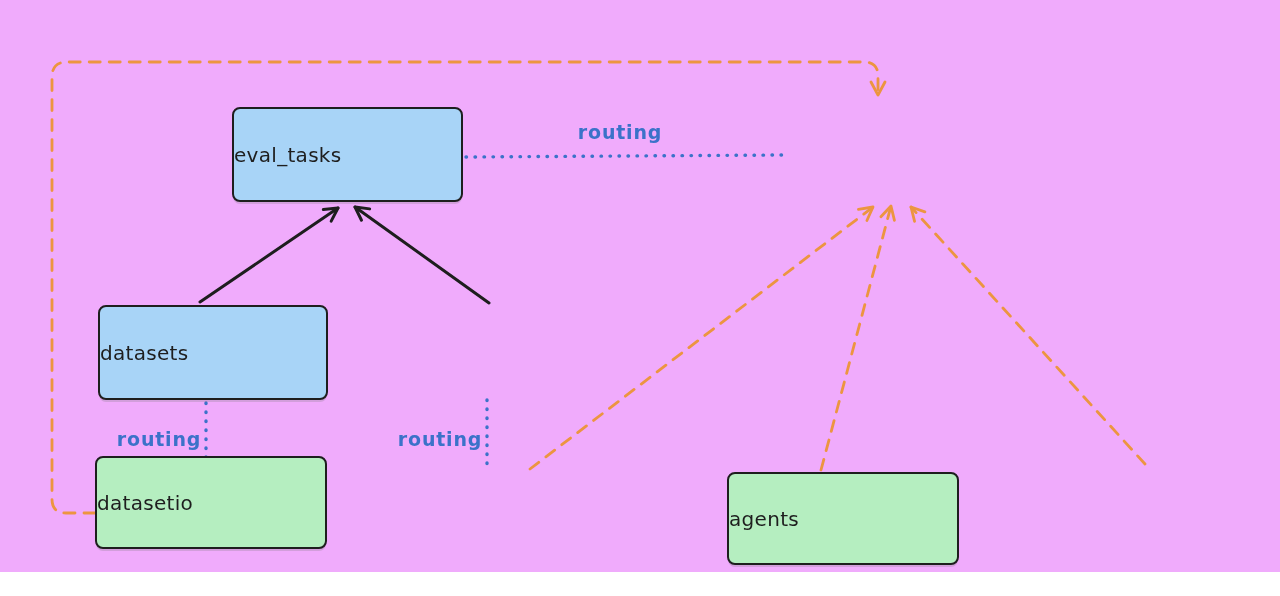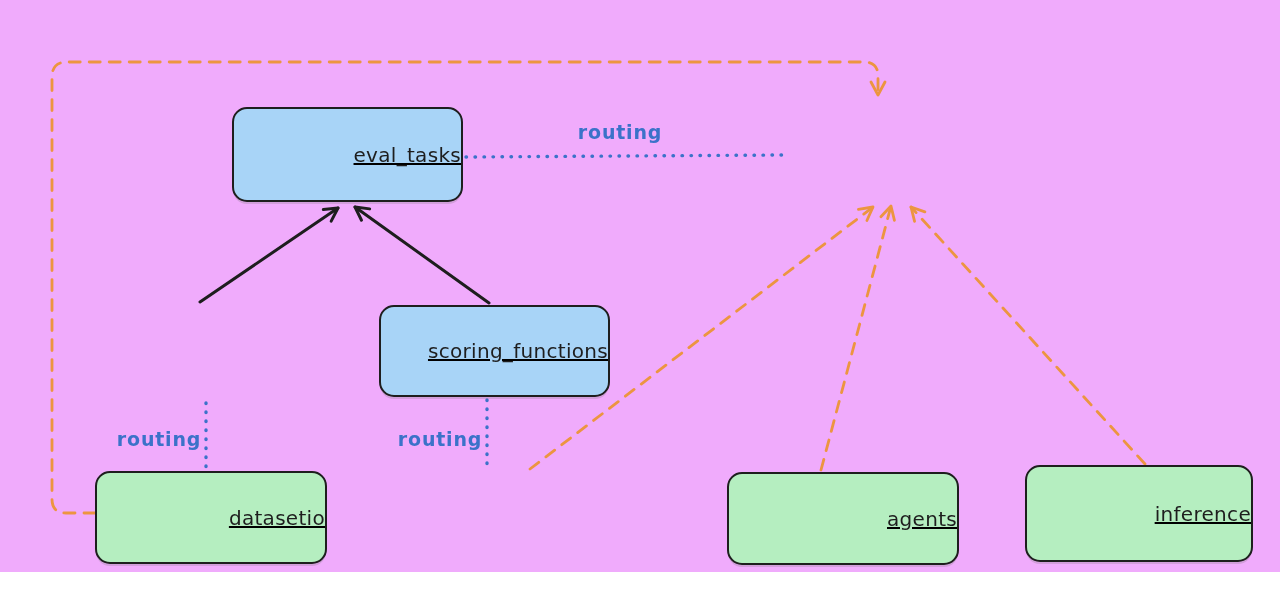--- a/index.html
+++ b/index.html
@@ -25,26 +25,25 @@
     position: absolute;
     left: 0; top: 0;
     width: 1280px;
     height: 596px;
     pointer-events: none;
   }
   .node {
     position: absolute;
     box-sizing: border-box;
     border: 2.5px solid #1e1e1e;
-    border-radius: 15px;
+    border-radius: 8px;
     display: flex;
     align-items: center;
-    justify-content: flex-end;
+    justify-content: flex-start;
     box-shadow: 0 3px 0 -1px rgba(120,120,120,0.25);
-    text-decoration: underline;
   }
   .node.blue  { background: #a8d4f7; }
   .node.green { background: #b5eec0; }
   .node-label {
     color: #1e1e1e;
     font-size: 20px;
     letter-spacing: 0.3px;
     white-space: nowrap;
   }
   .edge-label {
@@ -78,26 +77,23 @@
       <text x="440" y="446" class="edge-label" fill="#3b72c9">routing</text>
       <path d="M530,469 L873,207" fill="none" stroke="#ec9540" stroke-width="2.8" stroke-linecap="round" stroke-dasharray="11 9" marker-end="url(#arrow-orange)"></path>
       <path d="M821,470 L891,206" fill="none" stroke="#ec9540" stroke-width="2.8" stroke-linecap="round" stroke-dasharray="11 9" marker-end="url(#arrow-orange)"></path>
       <path d="M1145,464 L911,207" fill="none" stroke="#ec9540" stroke-width="2.8" stroke-linecap="round" stroke-dasharray="11 9" marker-end="url(#arrow-orange)"></path>
       <path d="M95,513 L66,513 Q52,513 52,499 L52,77 Q52,62 67,62 L864,62 Q878,62 878,76 L878,95" fill="none" stroke="#ec9540" stroke-width="2.8" stroke-linecap="round" stroke-dasharray="11 9" marker-end="url(#arrow-orange)"></path>
     </svg>
   <div id="nodes">
       <div class="node blue" style="left: 232px; top: 107px; width: 231px; height: 95px;">
         <span class="node-label">eval_tasks</span>
       </div>
-      <div class="node blue" style="left: 379px; top: 305px; width: 231px; height: 92px;">
-        <span class="node-label">scoring_functions</span>
+      <div class="node blue" style="left: 98px; top: 305px; width: 230px; height: 95px;">
+        <span class="node-label">datasets</span>
       </div>
-      <div class="node green" style="left: 95px; top: 471px; width: 232px; height: 93px;">
+      <div class="node green" style="left: 95px; top: 456px; width: 232px; height: 93px;">
         <span class="node-label">datasetio</span>
       </div>
       <div class="node green" style="left: 708px; top: 472px; width: 232px; height: 93px; margin-left: 19px;">
         <span class="node-label">agents</span>
       </div>
-      <div class="node green" style="left: 1025px; top: 465px; width: 228px; height: 97px;">
-        <span class="node-label">inference</span>
-      </div>
     </div>
 </div>
 
 </body></html>

